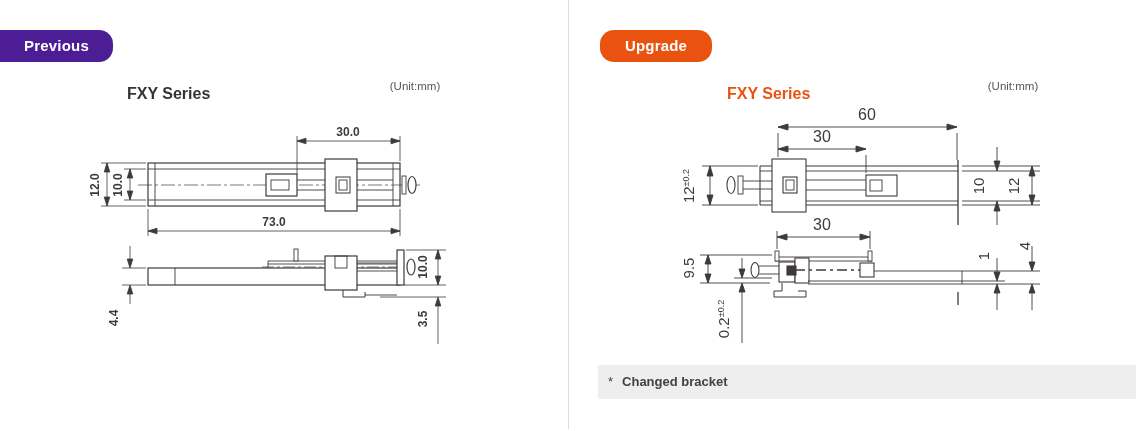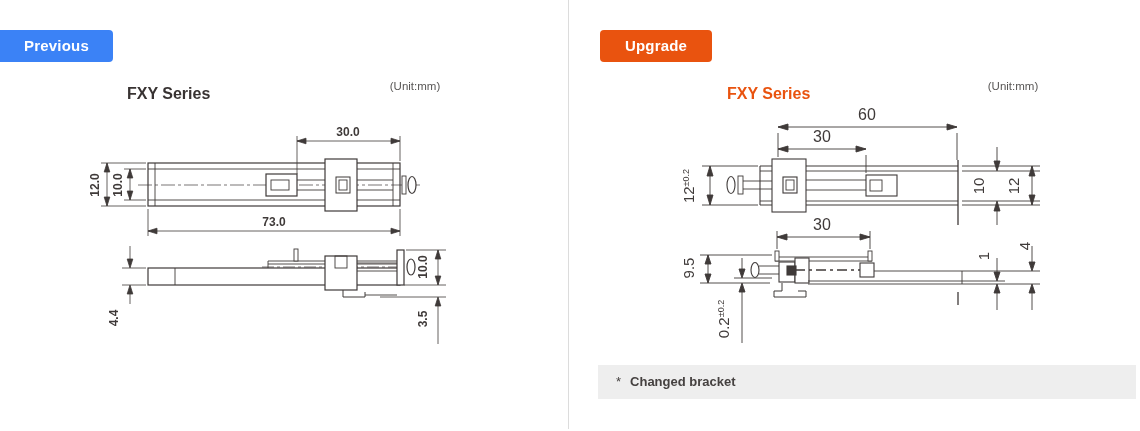--- a/index.html
+++ b/index.html
@@ -2,33 +2,33 @@
 <html><head>
 <meta charset="utf-8">
 <style>
   * { margin:0; padding:0; box-sizing:border-box; }
   html,body { width:1140px; height:431px; background:#ffffff; font-family:"Liberation Sans", sans-serif; overflow:hidden; }
   .stage { position:relative; width:1140px; height:431px; background:#fff; }
   .divider { position:absolute; left:568px; top:0; width:1px; height:429px; background:#dcdcdc; }
   .panel { position:absolute; top:0; height:431px; }
   .panel-left { left:0; width:568px; }
   .panel-right { left:569px; width:571px; }
-  .badge { position:absolute; top:30px; height:32px; border-radius:4px; color:#fff;
+  .badge { position:absolute; top:30px; height:32px; border-radius:14px; color:#fff;
            font-size:15px; font-weight:700; text-align:center; line-height:32px; letter-spacing:.2px; }
-  .badge-prev { left:0; width:113px; background:#3b82f6; border-top-left-radius:0; border-bottom-left-radius:0; }
+  .badge-prev { left:0; width:113px; background:#4c1d95; border-top-left-radius:0; border-bottom-left-radius:0; }
   .badge-upg  { left:31px; width:112px; background:#e9530f; }
   .series-title { position:absolute; top:37px; font-size:16px; font-weight:700; color:#383332;margin-top:48px; }
   .title-prev { left:127px; }
   .title-upg  { left:158px; color:#e9530f; }
   .unit { position:absolute; top:80px; width:110px; text-align:center; font-size:11.5px; color:#595756; }
   .unit-prev { left:360px; }
   .unit-upg  { left:389px; }
   svg.drawing { position:absolute; left:0; top:0; width:100%; height:100%; }
   .note-bar { position:absolute; left:29px; top:365px; width:538px; height:34px; background:#eeeeee;
-              font-size:13px; font-weight:600; color:#454140; line-height:34px; padding-left:18px; }
+              font-size:13px; font-weight:600; color:#454140; line-height:34px; padding-left:10px; }
   .note-bar .mark { margin-right:9px; font-weight:400; }
   text { fill:#3f3a39; }
 </style>
 </head>
 <body>
 
 <div class="stage">
 
   <div class="panel panel-left">
     <div class="badge badge-prev">

